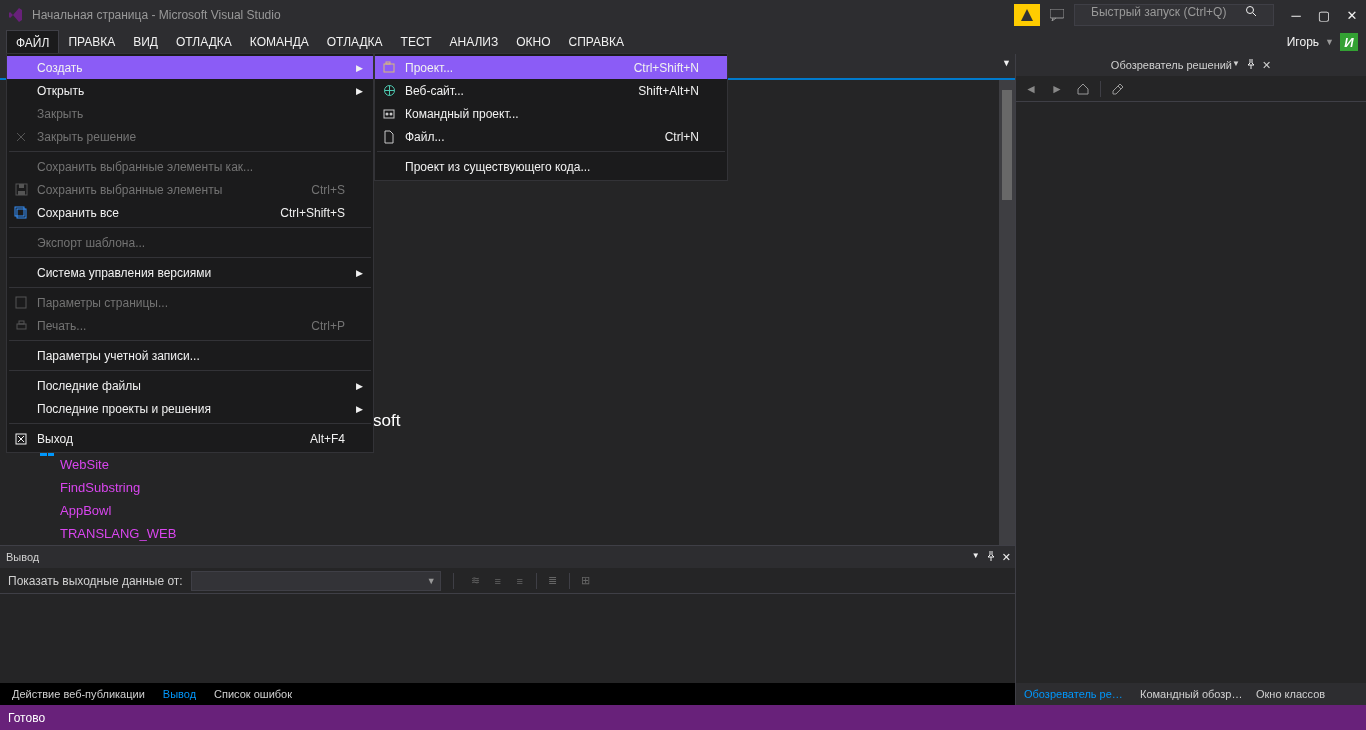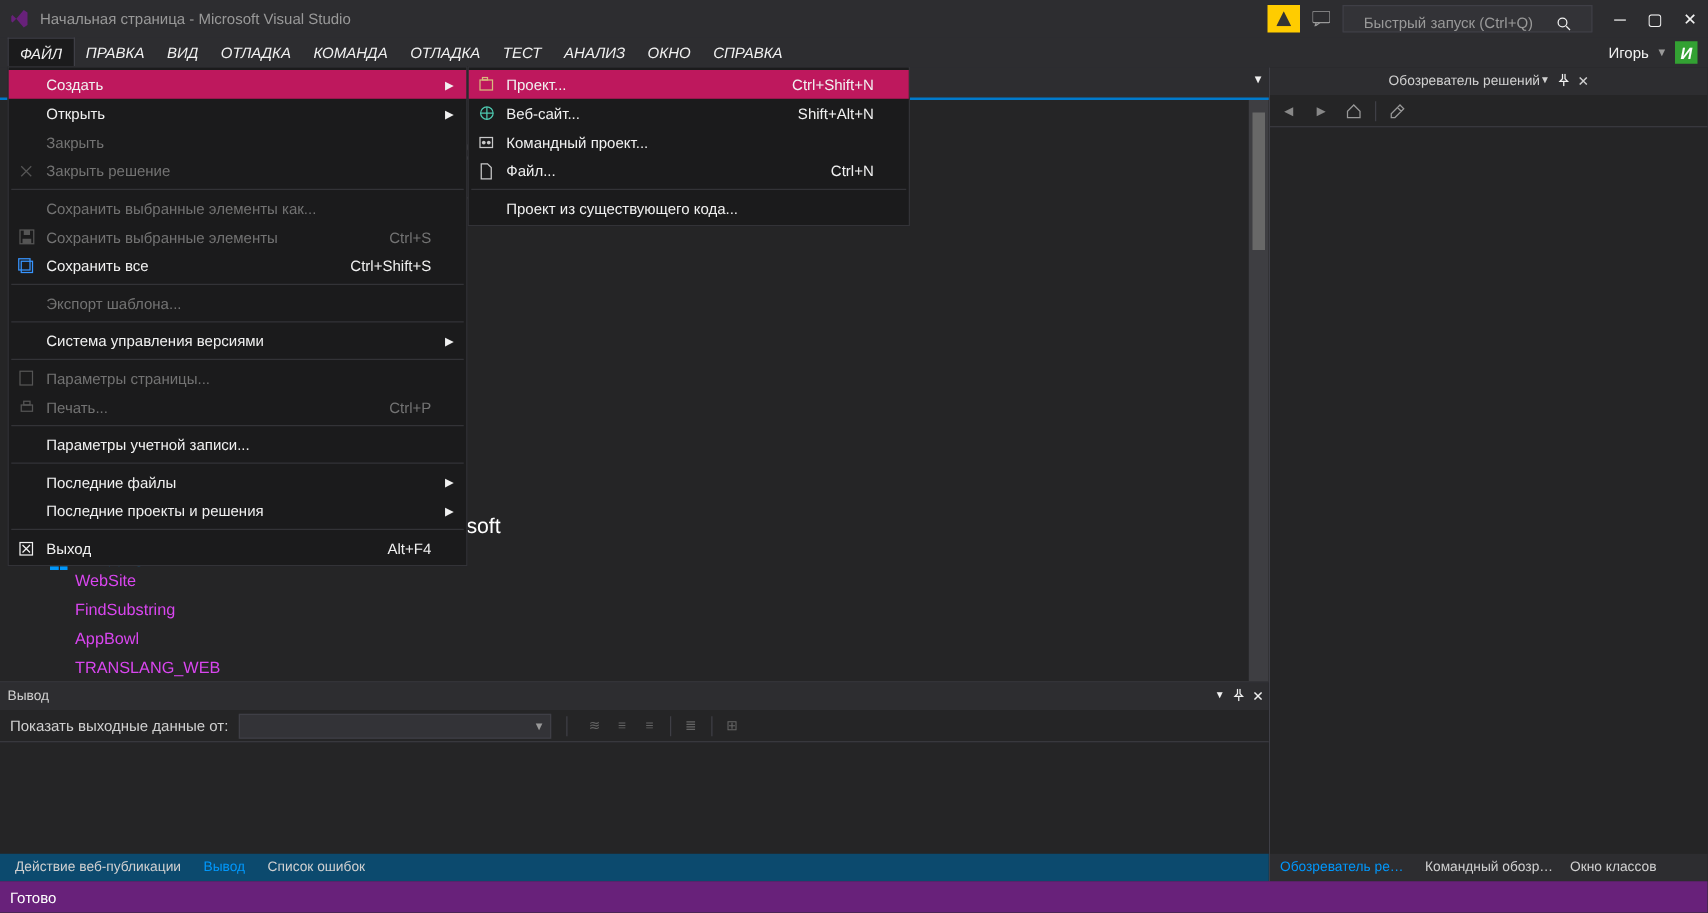--- a/index.html
+++ b/index.html
@@ -3,35 +3,35 @@
 <meta charset="utf-8">
 <style>
 *{margin:0;padding:0;box-sizing:border-box;font-family:"Segoe UI",Arial,sans-serif;user-select:none}
 html,body{width:1366px;height:730px;overflow:hidden;background:#2d2d30;color:#f1f1f1;font-size:12px}
 .titlebar{height:30px;background:#2d2d30;display:flex;align-items:center;padding-left:8px;position:relative}
 .vs-icon{width:16px;height:16px;margin-right:8px;display:flex;align-items:center;justify-content:center}
 .title-text{color:#999;font-size:12px}
 .title-right{position:absolute;right:0;top:0;display:flex;align-items:center;height:30px}
 .notif-btn{width:26px;height:22px;background:#ffcc00;display:flex;align-items:center;justify-content:center;margin-right:4px}
 .feedback-btn{width:26px;height:22px;display:flex;align-items:center;justify-content:center;color:#999;margin-right:4px}
-.quick-launch{width:200px;height:22px;background:#333337;border:1px solid #3f3f46;color:#999;padding:0 16px;display:flex;align-items:flex-end;justify-content:space-between;margin-right:8px}
+.quick-launch{width:200px;height:22px;background:#333337;border:1px solid #3f3f46;color:#999;padding:0 16px;display:flex;align-items:flex-start;justify-content:space-between;margin-right:8px}
 .win-btns{display:flex}
 .win-btn{width:28px;height:22px;display:flex;align-items:center;justify-content:center;color:#f1f1f1;font-size:13px}
 .menubar{height:24px;background:#2d2d30;display:flex;align-items:center;padding-left:6px;position:relative}
 .menu-item{padding:0 9px;height:24px;display:flex;align-items:center;font-size:12px;color:#f1f1f1}
 .menu-item.active{background:#1b1b1c;border:1px solid #3f3f46;border-bottom:none}
 .user-area{position:absolute;right:8px;top:0;display:flex;align-items:center;height:24px;gap:6px}
 .user-name{color:#f1f1f1;font-size:12px}
 .user-badge{width:18px;height:18px;background:#33a133;color:#fff;display:flex;align-items:center;justify-content:center;font-style:italic;font-weight:bold;font-size:13px}
 .dropdown{position:absolute;background:#1b1b1c;border:1px solid #333337;min-width:368px;z-index:100;padding:2px 0}
 .dd-file{left:6px;top:53px}
 .dd-create{left:374px;top:53px;min-width:354px}
 .dd-row{height:23px;display:flex;align-items:center;padding:0 30px 0 30px;position:relative;color:#f1f1f1;font-size:12px}
 .dd-row.disabled{color:#737373}
-.dd-row.highlight{background:#be185d}
+.dd-row.highlight{background:#8b5cf6}
 .dd-row .shortcut{position:absolute;right:28px;color:inherit}
 .dd-row .arrow{position:absolute;right:10px;font-size:9px}
 .dd-row .icon{position:absolute;left:6px;width:16px;height:16px;display:flex;align-items:center;justify-content:center;font-size:11px}
 .dd-sep{height:1px;background:#333337;margin:3px 2px}
 .main-area{position:absolute;left:0;top:54px;right:0;bottom:25px;display:flex}
 .center-col{flex:1;display:flex;flex-direction:column;position:relative}
 .right-col{width:351px;background:#252526;border-left:1px solid #3f3f46;display:flex;flex-direction:column}
 .tab-strip{height:26px;display:flex;align-items:flex-end;background:#2d2d30;padding-left:6px;position:relative;border-bottom:2px solid #007acc}
 .tab-strip .controls{position:absolute;right:4px;top:4px;display:flex;gap:4px;color:#f1f1f1}
 .start-page{flex:1;background:#252526;position:relative;overflow:hidden;color:#f1f1f1}
@@ -51,21 +51,21 @@
 .scroll-thumb{position:absolute;left:3px;right:3px;background:#686868}
 .output-panel{height:160px;background:#252526;border-top:1px solid #3f3f46;display:flex;flex-direction:column}
 .panel-header{height:22px;background:#2d2d30;display:flex;align-items:center;padding:0 6px;color:#d0d0d0;position:relative;font-size:11px}
 .panel-header .controls{position:absolute;right:4px;display:flex;gap:6px;color:#f1f1f1}
 .output-toolbar{height:26px;display:flex;align-items:center;padding:0 8px;gap:8px;background:#252526;border-bottom:1px solid #3f3f46;font-size:12px;color:#d0d0d0}
 .output-combo{width:250px;height:20px;background:#333337;border:1px solid #3f3f46;display:flex;align-items:center;justify-content:flex-end;padding-right:4px;color:#999;font-size:9px}
 .tool-icons{display:flex;gap:2px;align-items:center}
 .tool-sep{width:1px;height:16px;background:#3f3f46;margin:0 4px}
 .tool-icon{width:20px;height:20px;display:flex;align-items:center;justify-content:center;color:#656565;font-size:11px}
 .output-body{flex:1;background:#252526}
-.bottom-tabs{height:22px;display:flex;align-items:center;padding:0 4px;gap:2px;background:#0c4a6e;font-size:11px}
+.bottom-tabs{height:22px;display:flex;align-items:center;padding:0 4px;gap:2px;background:#000000;font-size:11px}
 .btab{padding:3px 8px;color:#d0d0d0}
 .btab.active2{color:#0097fb}
 .se-header{height:22px;background:#2d2d30;display:flex;align-items:center;padding:0 6px;justify-content:center;font-size:11px;color:#d0d0d0}
 .se-toolbar{height:26px;display:flex;align-items:center;padding:0 6px;gap:8px;border-bottom:1px solid #3f3f46}
 .se-tool{width:18px;height:18px;display:flex;align-items:center;justify-content:center;color:#888;font-size:12px}
 .se-body{flex:1;background:#252526}
 .se-tabs{height:22px;display:flex;align-items:center;background:#2d2d30;font-size:11px;padding:0 2px}
 .se-tab{padding:3px 6px;color:#d0d0d0;white-space:nowrap;overflow:hidden;text-overflow:ellipsis;max-width:116px}
 .se-tab.active{color:#0097fb}
 .statusbar{position:absolute;left:0;right:0;bottom:0;height:25px;background:#68217a;color:#fff;display:flex;align-items:center;padding:0 8px;font-size:12px}
@@ -104,21 +104,21 @@
     </div>
     <div class="win-btns">
       <div class="win-btn">─</div>
       <div class="win-btn">▢</div>
       <div class="win-btn">✕</div>
     </div>
   </div>
 </div>
 
 <div class="menubar">
-  <div id="menubar-items" style="display: flex; font-style: italic;">
+  <div id="menubar-items" style="display: flex;">
       <div class="menu-item active">ФАЙЛ</div>
       <div class="menu-item">ПРАВКА</div>
       <div class="menu-item">ВИД</div>
       <div class="menu-item">ОТЛАДКА</div>
       <div class="menu-item">КОМАНДА</div>
       <div class="menu-item">ОТЛАДКА</div>
       <div class="menu-item">ТЕСТ</div>
       <div class="menu-item">АНАЛИЗ</div>
       <div class="menu-item">ОКНО</div>
       <div class="menu-item">СПРАВКА</div>

